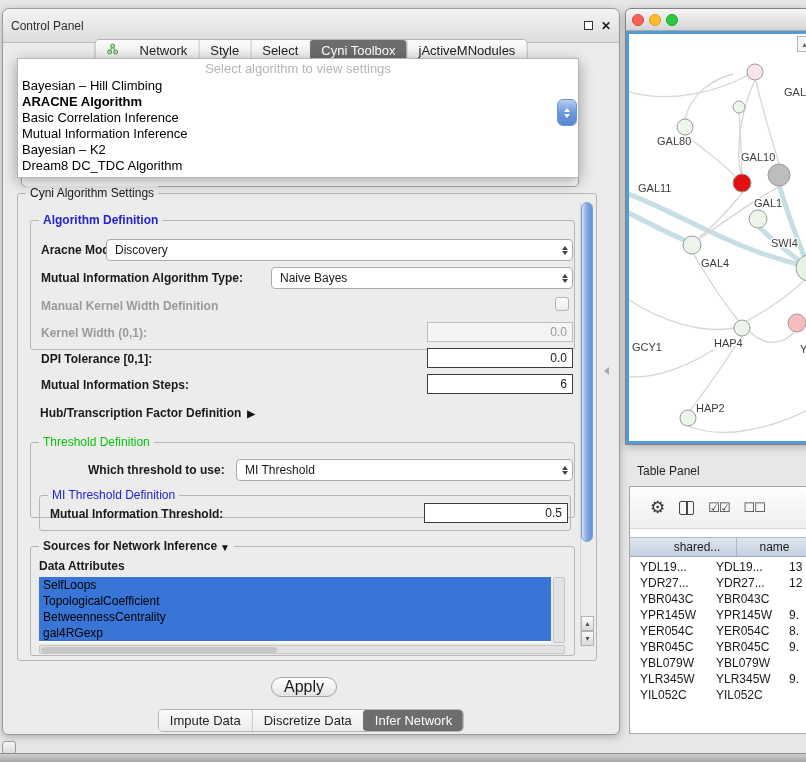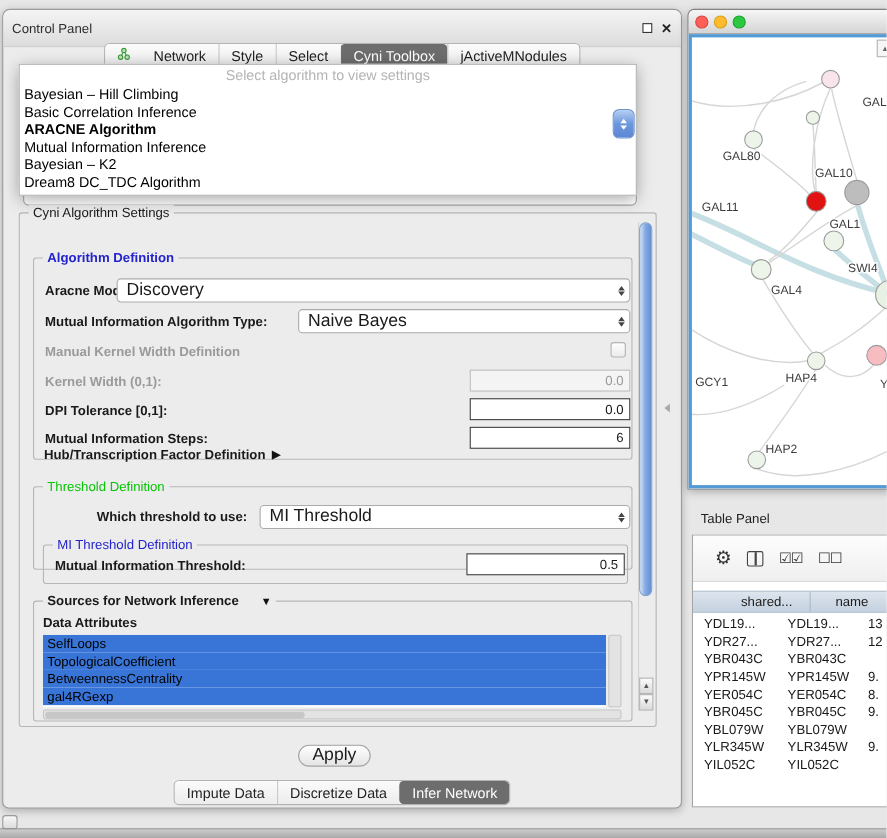--- a/index.html
+++ b/index.html
@@ -49,21 +49,21 @@
   .gtitle.blue { color:#2323cc; }
   .gtitle.green { color:#08c408; }
   .gtitle.bold { font-weight:bold; }
 
   .settings-group { left:14px; top:184px; width:580px; height:468px; z-index:2; }
 
   .lbl { position:absolute; font-weight:bold; font-size:12px; white-space:nowrap; }
   .lbl.dis { color:#9a9a9a; }
 
   .combo { position:absolute; height:22px; background:#fff; border:1px solid #ababab; border-radius:4px;
-    display:flex; align-items:center; padding:0 4px 0 8px; font-size:16px; }
+    display:flex; align-items:center; padding:0 4px 0 8px; font-size:12px; }
   .combo .cv { flex:1; }
   .combo .stepper { display:flex; flex-direction:column; align-items:center; gap:1px; padding-left:4px; }
   .combo .stepper i { width:0; height:0; border-left:3.5px solid transparent; border-right:3.5px solid transparent; display:block; }
   .combo .stepper .su { border-bottom:4.5px solid #444; }
   .combo .stepper .sd { border-top:4.5px solid #444; }
 
   .nfield { position:absolute; height:20px; background:#fff; border:1px solid #3c3c3c;
     font-size:12px; text-align:right; padding:0 5px; line-height:18px; }
   .nfield.dis { border-color:#bcbcbc; background:#f4f4f4; color:#9a9a9a; }
 
@@ -175,21 +175,21 @@
       <div class="tab">
         <span>jActiveMNodules</span>
       </div>
     </div>
 
   <div class="combo-sliver"></div>
 
   <div class="groupbox settings-group">
     <span class="gtitle">Cyni Algorithm Settings</span>
 
-    <div class="groupbox" style="left:12px; top:40px; width:545px; height:184px;">
+    <div class="groupbox" style="left:12px; top:26px; width:545px; height:130px;">
       <span class="gtitle blue bold">Algorithm Definition</span>
 
       <span class="lbl" style="left:10px; top:22px;">Aracne Mode:</span>
       <div class="combo" style="left:75px; top:18px; width:467px;">
         <span class="cv">Discovery</span>
         <span class="stepper">
             <i class="su"></i>
             <i class="sd"></i>
           </span>
       </div>
@@ -234,21 +234,21 @@
       </div>
 
       <div class="groupbox" style="left:8px; top:52px; width:532px; height:36px;">
         <span class="gtitle blue">MI Threshold Definition</span>
         <span class="lbl" style="left:10px; top:11px;">Mutual Information Threshold:</span>
         <span class="nfield" style="left:384px; top:7px; width:144px;">0.5</span>
       </div>
     </div>
 
     <div class="groupbox" style="left:12px; top:352px; width:545px; height:110px;">
-      <span class="gtitle bold" style="display:flex; align-items:flex-end; gap:20px;">
+      <span class="gtitle bold" style="display:flex; align-items:flex-end; gap:3px;">
         <span>Sources for Network Inference</span>
         <span class="tri">▼</span>
       </span>
       <span class="lbl" style="left:8px; top:12px;">Data Attributes</span>
       <div class="attr-list" style="left:8px; top:30px; width:512px; height:66px;">
           <div class="attr-item selected">SelfLoops</div>
           <div class="attr-item selected">TopologicalCoefficient</div>
           <div class="attr-item selected">BetweennessCentrality</div>
           <div class="attr-item selected">gal4RGexp</div>
         </div>
@@ -277,22 +277,22 @@
         <span>Discretize Data</span>
       </div>
       <div class="tab selected">
         <span>Infer Network</span>
       </div>
     </div>
 
   <div class="algo-popup">
     <div class="pop-placeholder">Select algorithm to view settings</div>
   <div class="pop-item">Bayesian – Hill Climbing</div>
+      <div class="pop-item selected">ARACNE Algorithm</div>
       <div class="pop-item">Basic Correlation Inference</div>
-      <div class="pop-item selected">ARACNE Algorithm</div>
       <div class="pop-item">Mutual Information Inference</div>
       <div class="pop-item">Bayesian – K2</div>
       <div class="pop-item">Dream8 DC_TDC Algorithm</div>
     </div>
   <div class="combo-capsule">
       <i class="t-up"></i>
       <i class="t-dn"></i>
     </div>
 </div>
 

